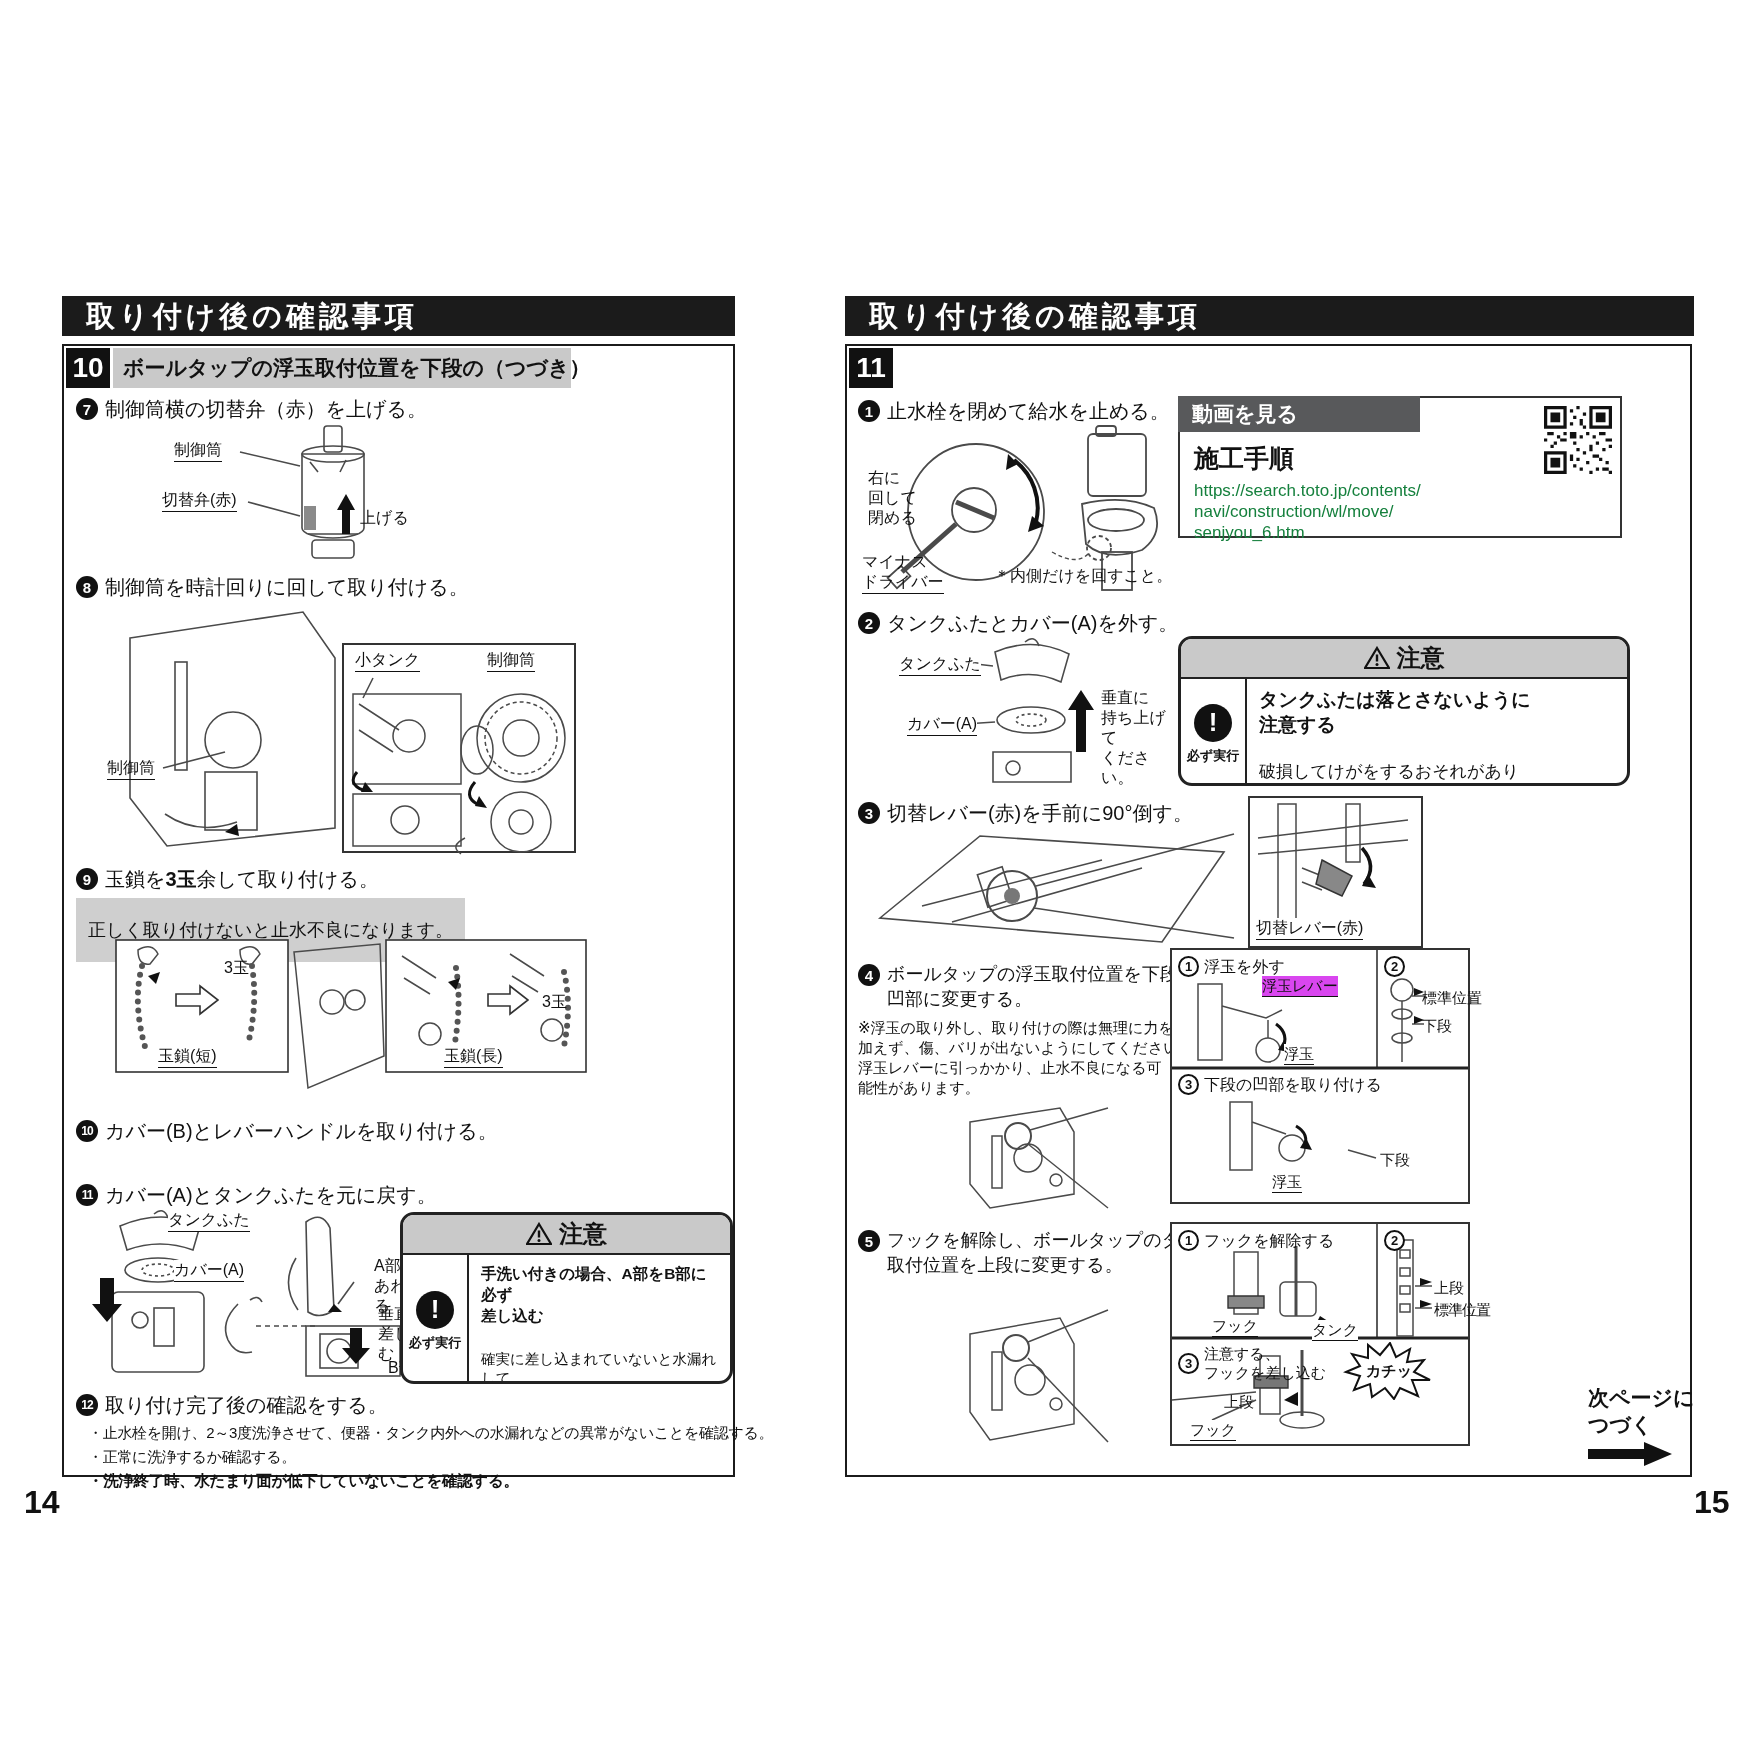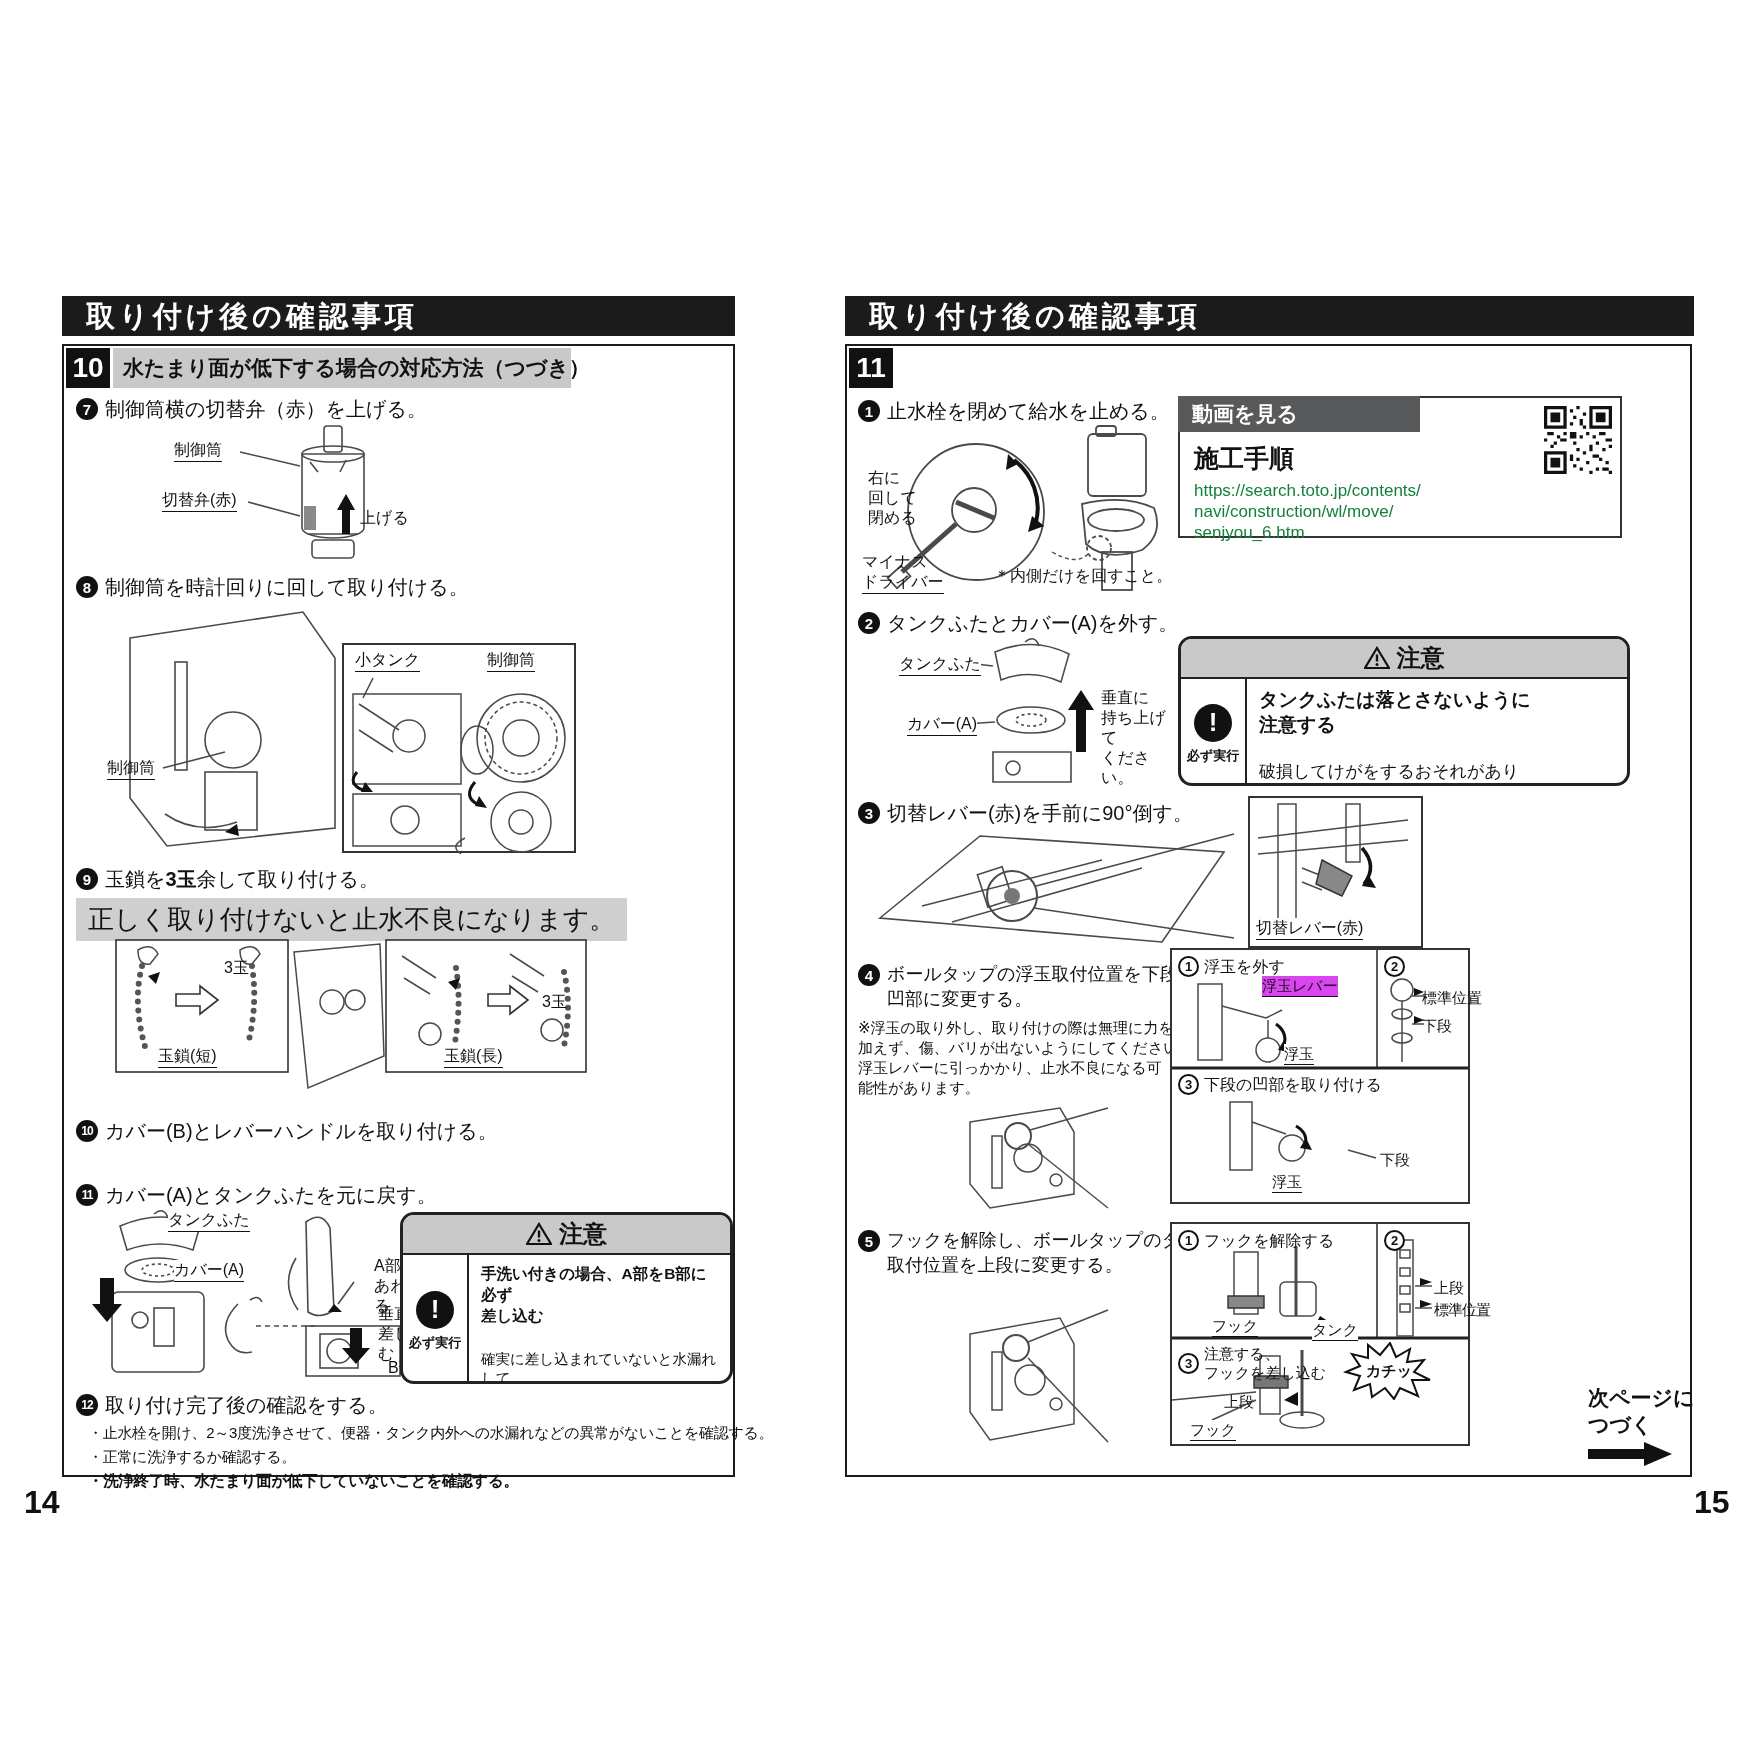--- a/index.html
+++ b/index.html
@@ -12,21 +12,21 @@
   .secbar{background:#c9c9c9;font-weight:bold;font-size:21px;line-height:40px;padding-left:10px;white-space:nowrap;box-sizing:border-box}
   .step{display:flex;gap:7px;font-size:20px;line-height:27px;align-items:flex-start}
   .bnum{flex:0 0 auto;width:22px;height:22px;border-radius:50%;background:#111;color:#fff;font-weight:bold;font-size:15px;display:flex;align-items:center;justify-content:center;margin-top:2px}
   .bnum.two{font-size:12px;letter-spacing:-1px}
   .wnum{display:inline-flex;flex:0 0 auto;width:21px;height:21px;border:2px solid #111;border-radius:50%;background:#fff;color:#111;font-weight:bold;font-size:13px;align-items:center;justify-content:center;box-sizing:border-box}
   .lbl{font-size:16px;line-height:20px;white-space:nowrap}
   .sm{font-size:15px;line-height:19px}
   .lbl-u{border-bottom:1.5px solid #111;padding-bottom:1px}
   .pre{white-space:pre-line}
   .b{font-weight:bold}
-  .note-box{background:#cfcfcf;font-size:26px;padding:4px 12px;white-space:nowrap}
+  .note-box{background:#cfcfcf;font-size:18px;padding:20px 12px;white-space:nowrap}
   .caution{border:3px solid #222;border-radius:14px;overflow:hidden;background:#fff;box-sizing:border-box}
   .caution-hd{background:#c9c9c9;border-bottom:2px solid #222;display:flex;align-items:center;justify-content:center;gap:7px;font-weight:bold;font-size:24px}
   .caution-body{display:flex;align-items:stretch}
   .caution-icon{flex:0 0 64px;border-right:2px solid #222;display:flex;flex-direction:column;align-items:center;justify-content:center;gap:5px;padding:6px 0}
   .disc{width:38px;height:38px;border-radius:50%;background:#111;color:#fff;font-weight:bold;font-size:26px;display:flex;align-items:center;justify-content:center}
   .icon-cap{font-weight:bold;font-size:13px;white-space:nowrap}
   .caution-txt{padding:8px 10px 6px 12px}
   .c-head{font-weight:bold}
   .c-body{margin-top:24px}
   .figbox{border:2px solid #333;box-sizing:border-box;background:#fff}
@@ -40,21 +40,21 @@
 </style>
 </head>
 <body>
 
 <div class="canvas">
 
   <div class="abs hdrbar" style="left:62px;top:296px;width:673px;height:40px">取り付け後の確認事項</div>
   <div class="abs frame" style="left:62px;top:344px;width:673px;height:1133px"></div>
 
   <div class="abs secnum" style="left:66px;top:348px;width:44px;height:40px">10</div>
-  <div class="abs secbar" style="left:113px;top:348px;width:458px;height:40px">水たまり面が低下する場合の対応方法（つづき）</div>
+  <div class="abs secbar" style="left:113px;top:348px;width:458px;height:40px">ボールタップの浮玉取付位置を下段の（つづき）</div>
 
   <div class="abs step" style="left:76px;top:396px">
     <span class="bnum">7</span>
     <span>制御筒横の切替弁（赤）を上げる。</span>
   </div>
 
   <div class="abs" style="left:140px;top:422px;width:330px;height:150px">
     <svg class="abs" style="left:0;top:0" width="330" height="150" viewBox="0 0 330 150">
       <g fill="none" stroke="#4a4a4a" stroke-width="1.6">
         <rect x="184" y="4" width="18" height="26" rx="3"></rect>

